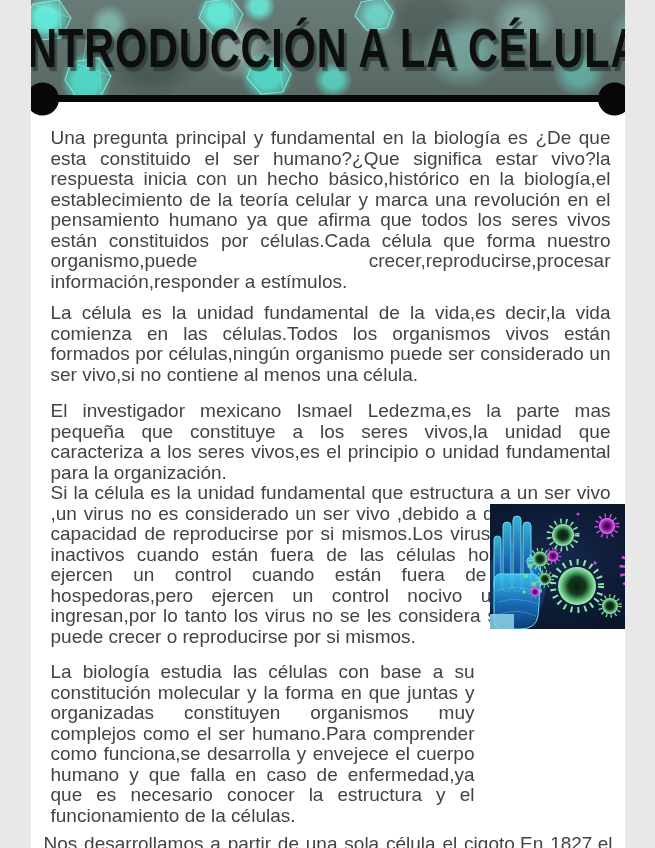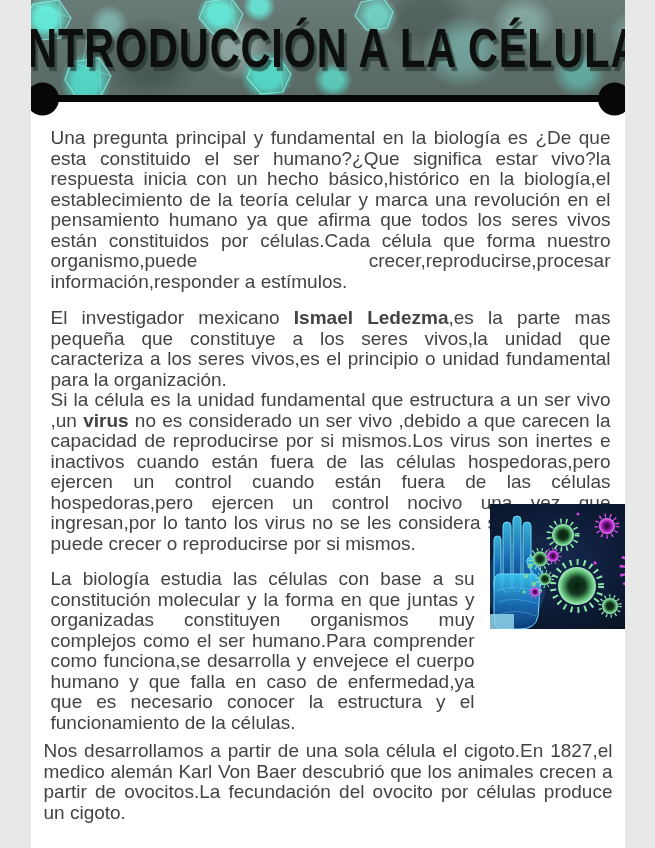--- a/index.html
+++ b/index.html
@@ -71,21 +71,21 @@
     font-size:19px;
     line-height:20.5px;
     text-align:justify;
   }
   .content p{margin:0;}
   .p1{margin-top:26px !important;}
   .p2{margin-top:11px !important;}
   .p34{margin-top:16px !important;}
   .p5{margin-top:15px !important;width:424px;}
   .p67{margin-top:8px !important;margin-left:-7px !important;margin-right:-2px !important;}
-  .bold{font-weight:bold;}
+  .bold{font-weight:normal;}
   
   .virus-figure{
     position:absolute;
     left:459px;top:504px;
     width:167px;height:125px;
     display:block;
   }
 </style>
 </head>
 <body>
@@ -115,20 +115,21 @@
     </svg>
     <h1 class="page-title">INTRODUCCIÓN A LA CÉLULA</h1>
     <div class="divider">
       <span class="dot left"></span>
       <span class="dot right"></span>
     </div>
   </div>
 
   <div class="content">
     <p class="p1">Una pregunta principal y fundamental en la biología es ¿De que esta constituido el ser humano?¿Que significa estar vivo?la respuesta inicia con un hecho básico,histórico en la biología,el establecimiento de la teoría celular y marca una revolución en el pensamiento humano ya que afirma que todos los seres vivos están constituidos por células.Cada célula que forma nuestro organismo,puede crecer,reproducirse,procesar información,responder a estímulos.</p>
+    <p class="p2">La célula es la unidad fundamental de la vida,es decir,la vida comienza en las células.Todos los organismos vivos están formados por células,ningún organismo puede ser considerado un ser vivo,si no contiene al menos una célula.</p>
     <p class="p34"><span>El investigador mexicano </span><span class="bold">Ismael Ledezma</span><span>,es la parte mas pequeña que constituye a los seres vivos,la unidad que caracteriza a los seres vivos,es el principio o unidad fundamental para la organización.</span><br><span>Si la célula es la unidad fundamental que estructura a un ser vivo ,un </span><span class="bold">virus</span><span> no es considerado un ser vivo ,debido a que carecen la capacidad de reproducirse por si mismos.Los virus son inertes e inactivos cuando están fuera de las células hospedoras,pero ejercen un control cuando están fuera de las células hospedoras,pero ejercen un control nocivo una vez que ingresan,por lo tanto los virus no se les considera seres vivos,no puede crecer o reproducirse por si mismos.</span></p>
     <p class="p5">La biología estudia las células con base a su constitución molecular y la forma en que juntas y organizadas constituyen organismos muy complejos como el ser humano.Para comprender como funciona,se desarrolla y envejece el cuerpo humano y que falla en caso de enfermedad,ya que es necesario conocer la estructura y el funcionamiento de la células.</p>
     <p class="p67"><span>Nos desarrollamos a partir de una sola célula el cigoto.En 1827,el medico alemán Karl Von Baer descubrió que los animales crecen a partir de ovocitos.La fecundación del ovocito por células produce un cigoto.</span><br></p>
   </div>
 
   <svg class="virus-figure" viewBox="0 0 167 125" width="167" height="125">
     <defs>
       <radialGradient id="bgGlow" cx="40%" cy="45%" r="75%">
         <stop offset="0%" stop-color="#15294e"></stop>
         <stop offset="60%" stop-color="#0c1a33"></stop>

